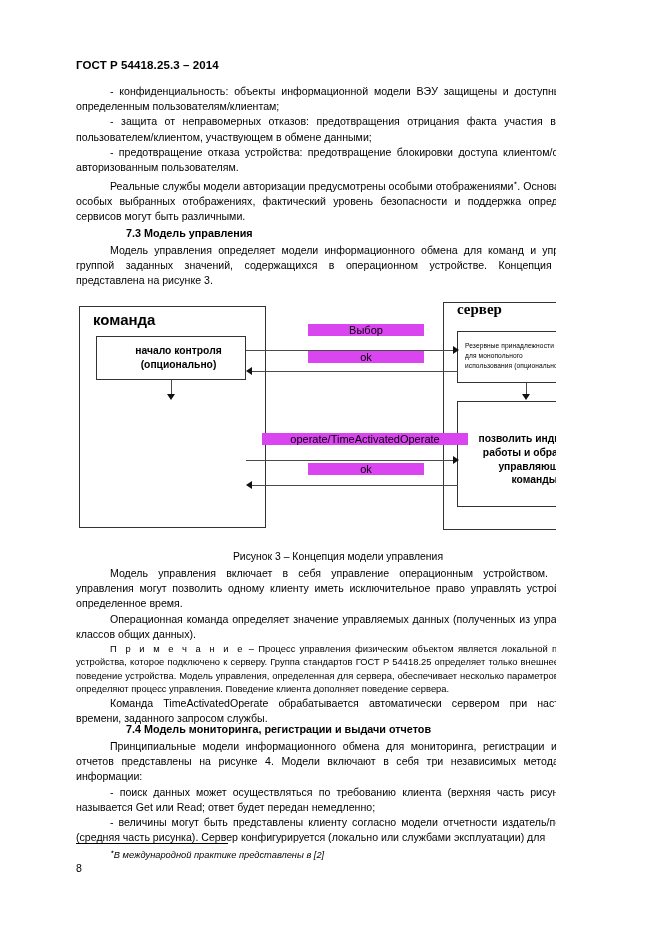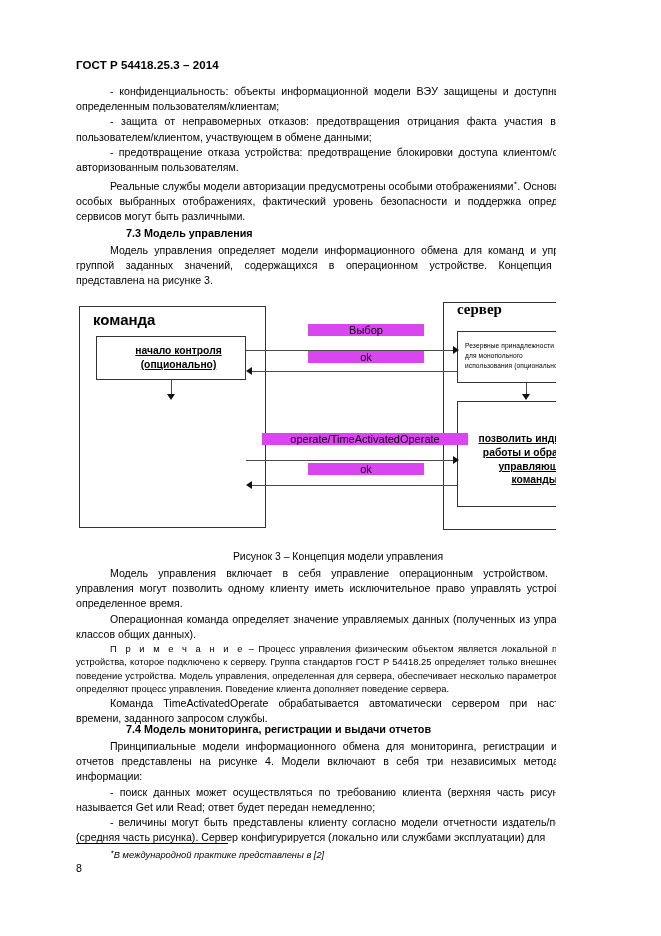--- a/index.html
+++ b/index.html
@@ -141,21 +141,21 @@
     font-size: 6.6px;
     font-weight: normal;
     line-height: 9.4px;
     text-align: left;
     left: 7px;
     right: 5px;
     letter-spacing: 0.1px;
   }
   .box-text.tight {
     line-height: 13.4px;
-    left: 19px; right: 4px; text-decoration: underline;
+    left: 19px; right: 4px;
   }
 
   .hline {
     position: absolute;
     height: 0;
     border-top: 1.2px solid #4a4a4a;
   }
   .vline {
     position: absolute;
     width: 0;

